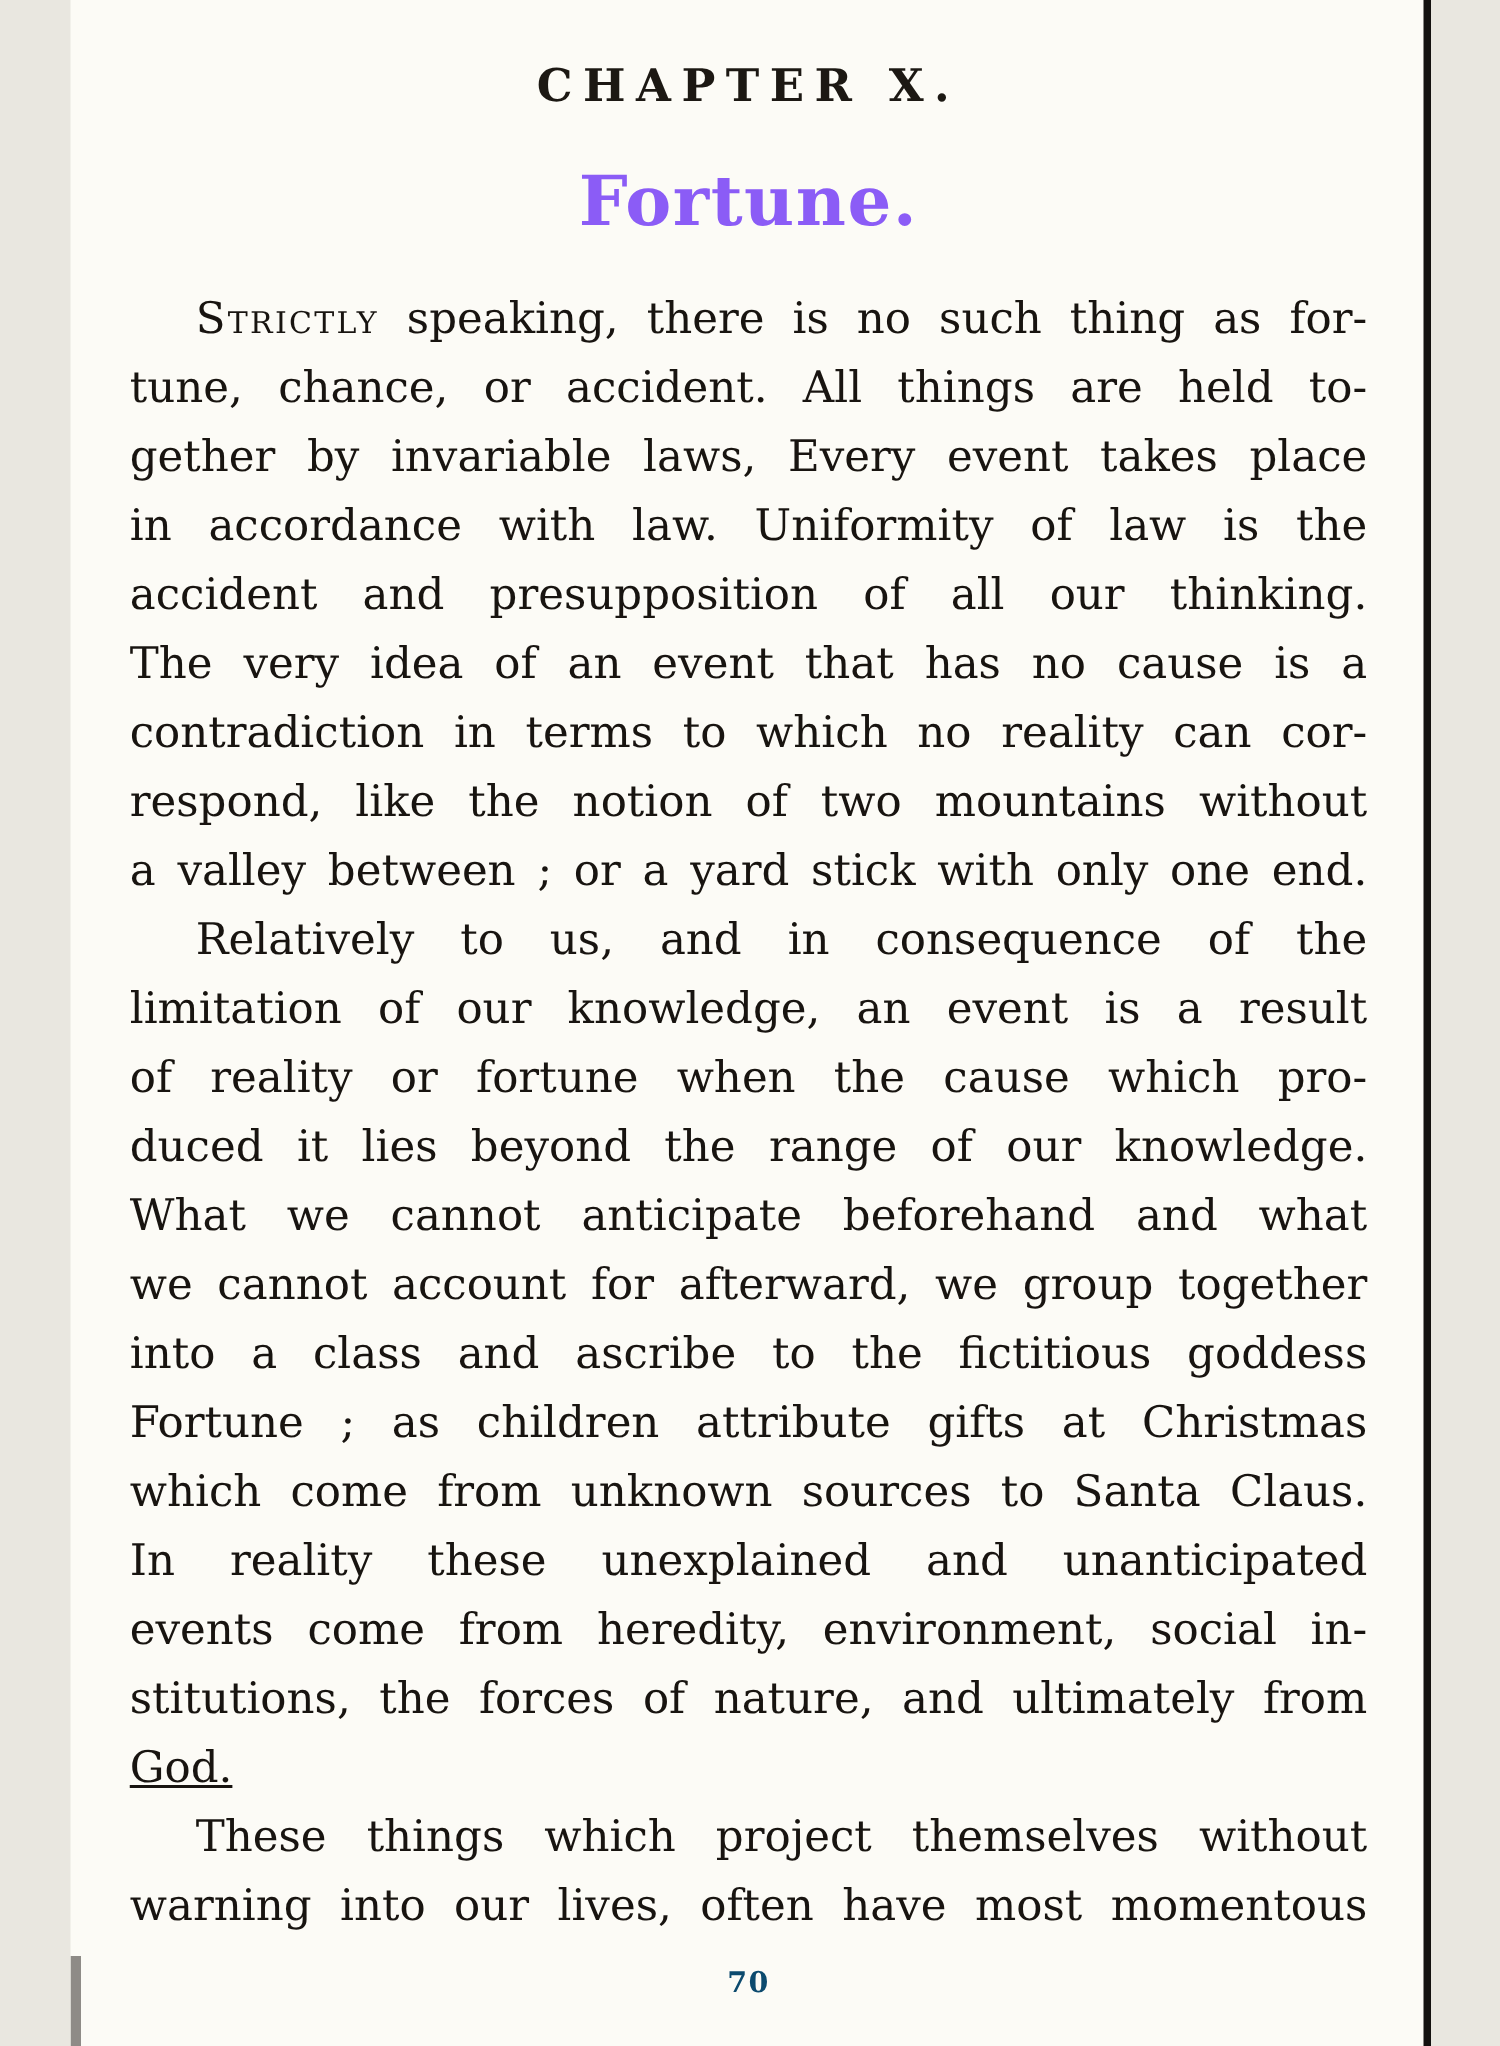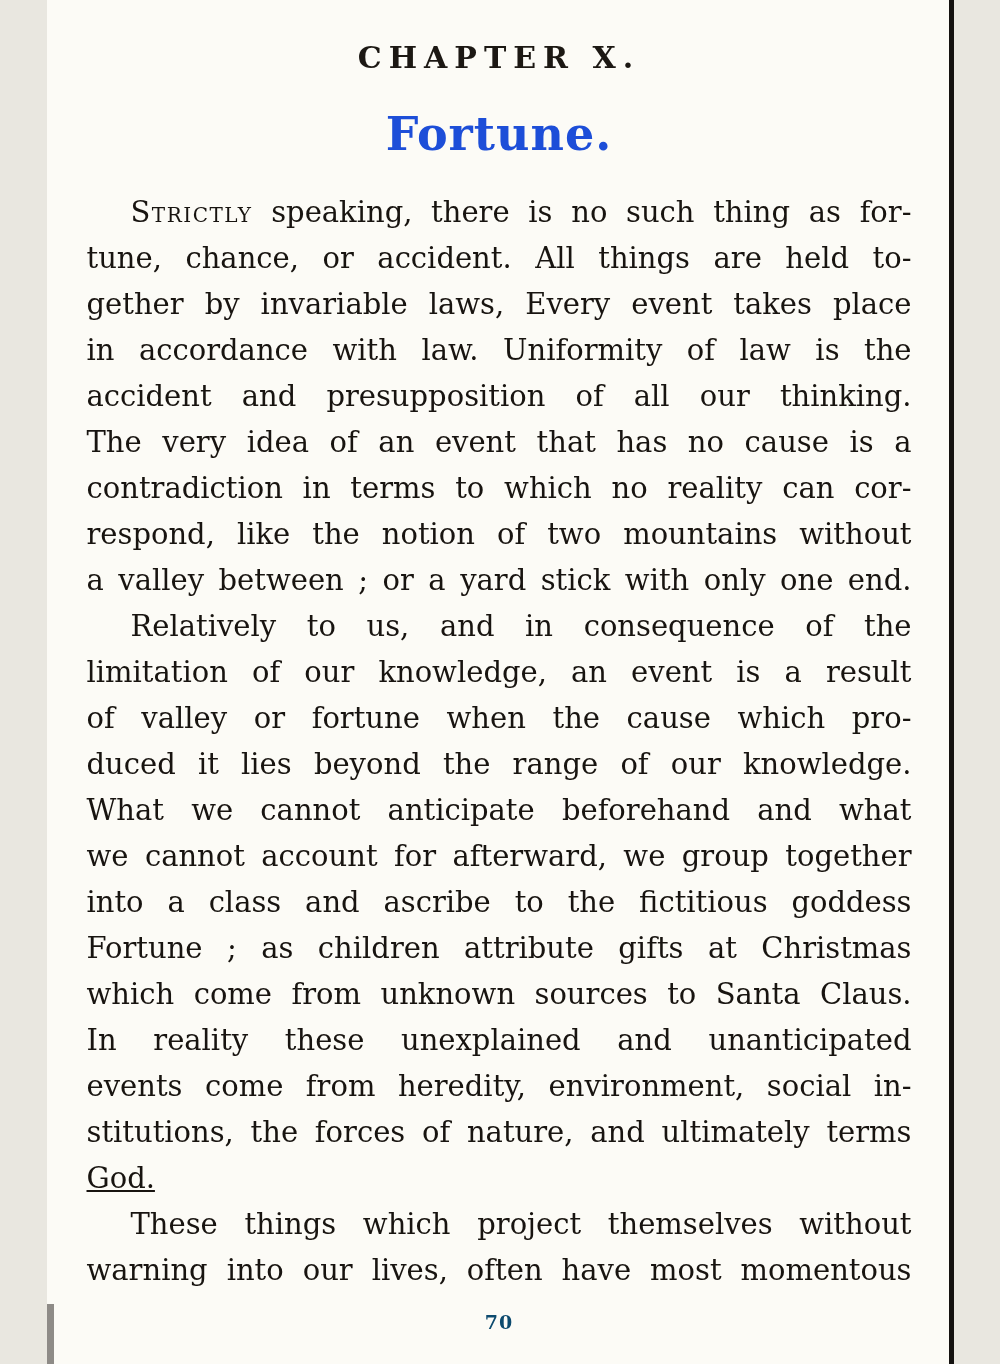--- a/index.html
+++ b/index.html
@@ -43,21 +43,21 @@
     font-weight: 700;
     letter-spacing: 7px;
     color: #1c1813;
   }
   .section-title {
     margin: 32px 0 0 0;
     text-align: center;
     font-size: 46px;
     font-weight: 700;
     letter-spacing: 1px;
-    color: #1d4ed8;
+    color: #8b5cf6;
   }
   .body-text {
     margin-top: 28px;
     font-size: 29px;
     line-height: 46px;
   }
   .paragraph { margin: 0; }
   .line {
     text-align: justify;
     text-align-last: justify;
@@ -100,30 +100,30 @@
       <div class="line">accident and presupposition of all our thinking.</div>
       <div class="line">The very idea of an event that has no cause is a</div>
       <div class="line">contradiction in terms to which no reality can cor-</div>
       <div class="line">respond, like the notion of two mountains without</div>
       <div class="line">a valley between ; or a yard stick with only one end.</div>
     </div>
 
     <div class="paragraph">
       <div class="line indent">Relatively to us, and in consequence of the</div>
       <div class="line">limitation of our knowledge, an event is a result</div>
-      <div class="line">of valley or fortune when the cause which pro-</div>
+      <div class="line">of reality or fortune when the cause which pro-</div>
       <div class="line">duced it lies beyond the range of our knowledge.</div>
       <div class="line">What we cannot anticipate beforehand and what</div>
       <div class="line">we cannot account for afterward, we group together</div>
       <div class="line">into a class and ascribe to the fictitious goddess</div>
       <div class="line">Fortune ; as children attribute gifts at Christmas</div>
       <div class="line">which come from unknown sources to Santa Claus.</div>
       <div class="line">In reality these unexplained and unanticipated</div>
       <div class="line">events come from heredity, environment, social in-</div>
-      <div class="line">stitutions, the forces of nature, and ultimately terms</div>
+      <div class="line">stitutions, the forces of nature, and ultimately from</div>
       <div class="line last-left">God.</div>
     </div>
 
     <div class="paragraph">
       <div class="line indent">These things which project themselves without</div>
       <div class="line">warning into our lives, often have most momentous</div>
     </div>
 
   </div>
 

